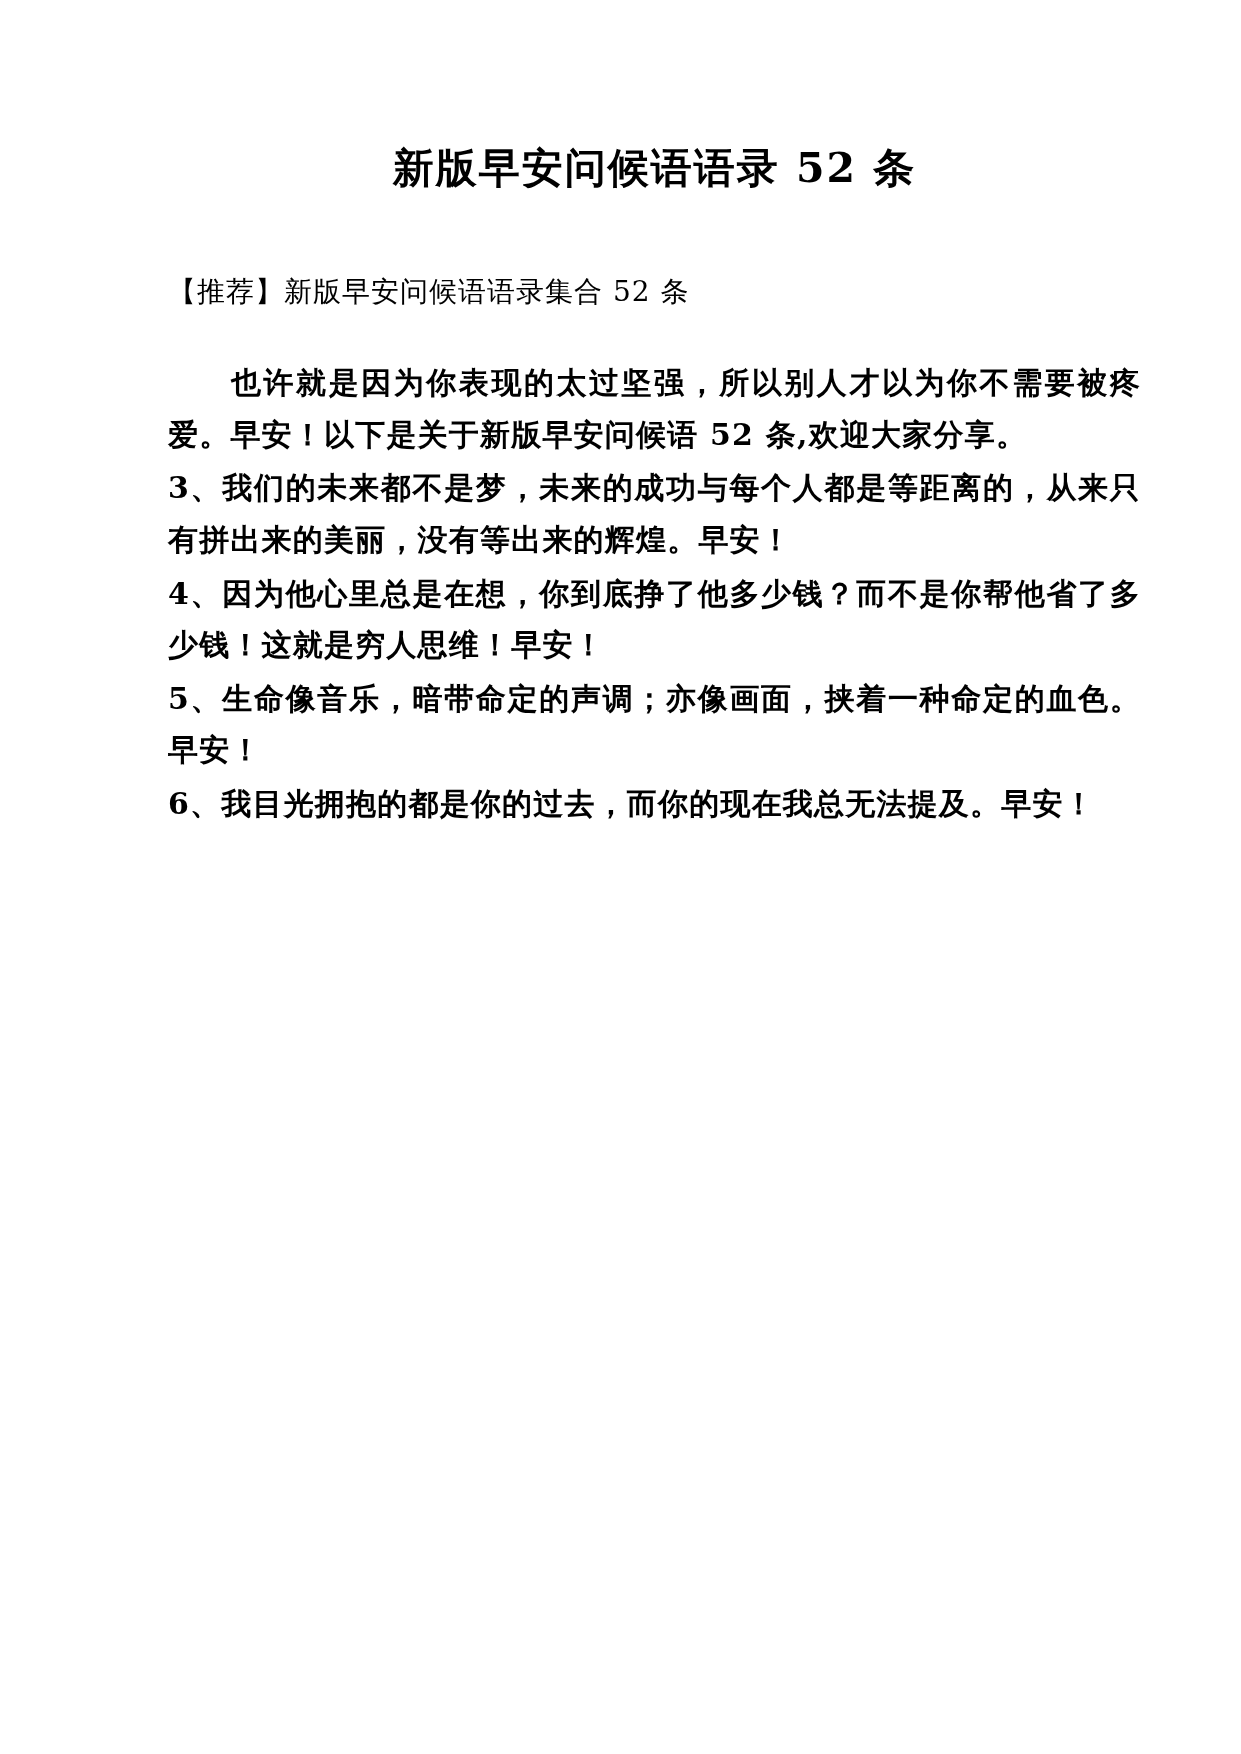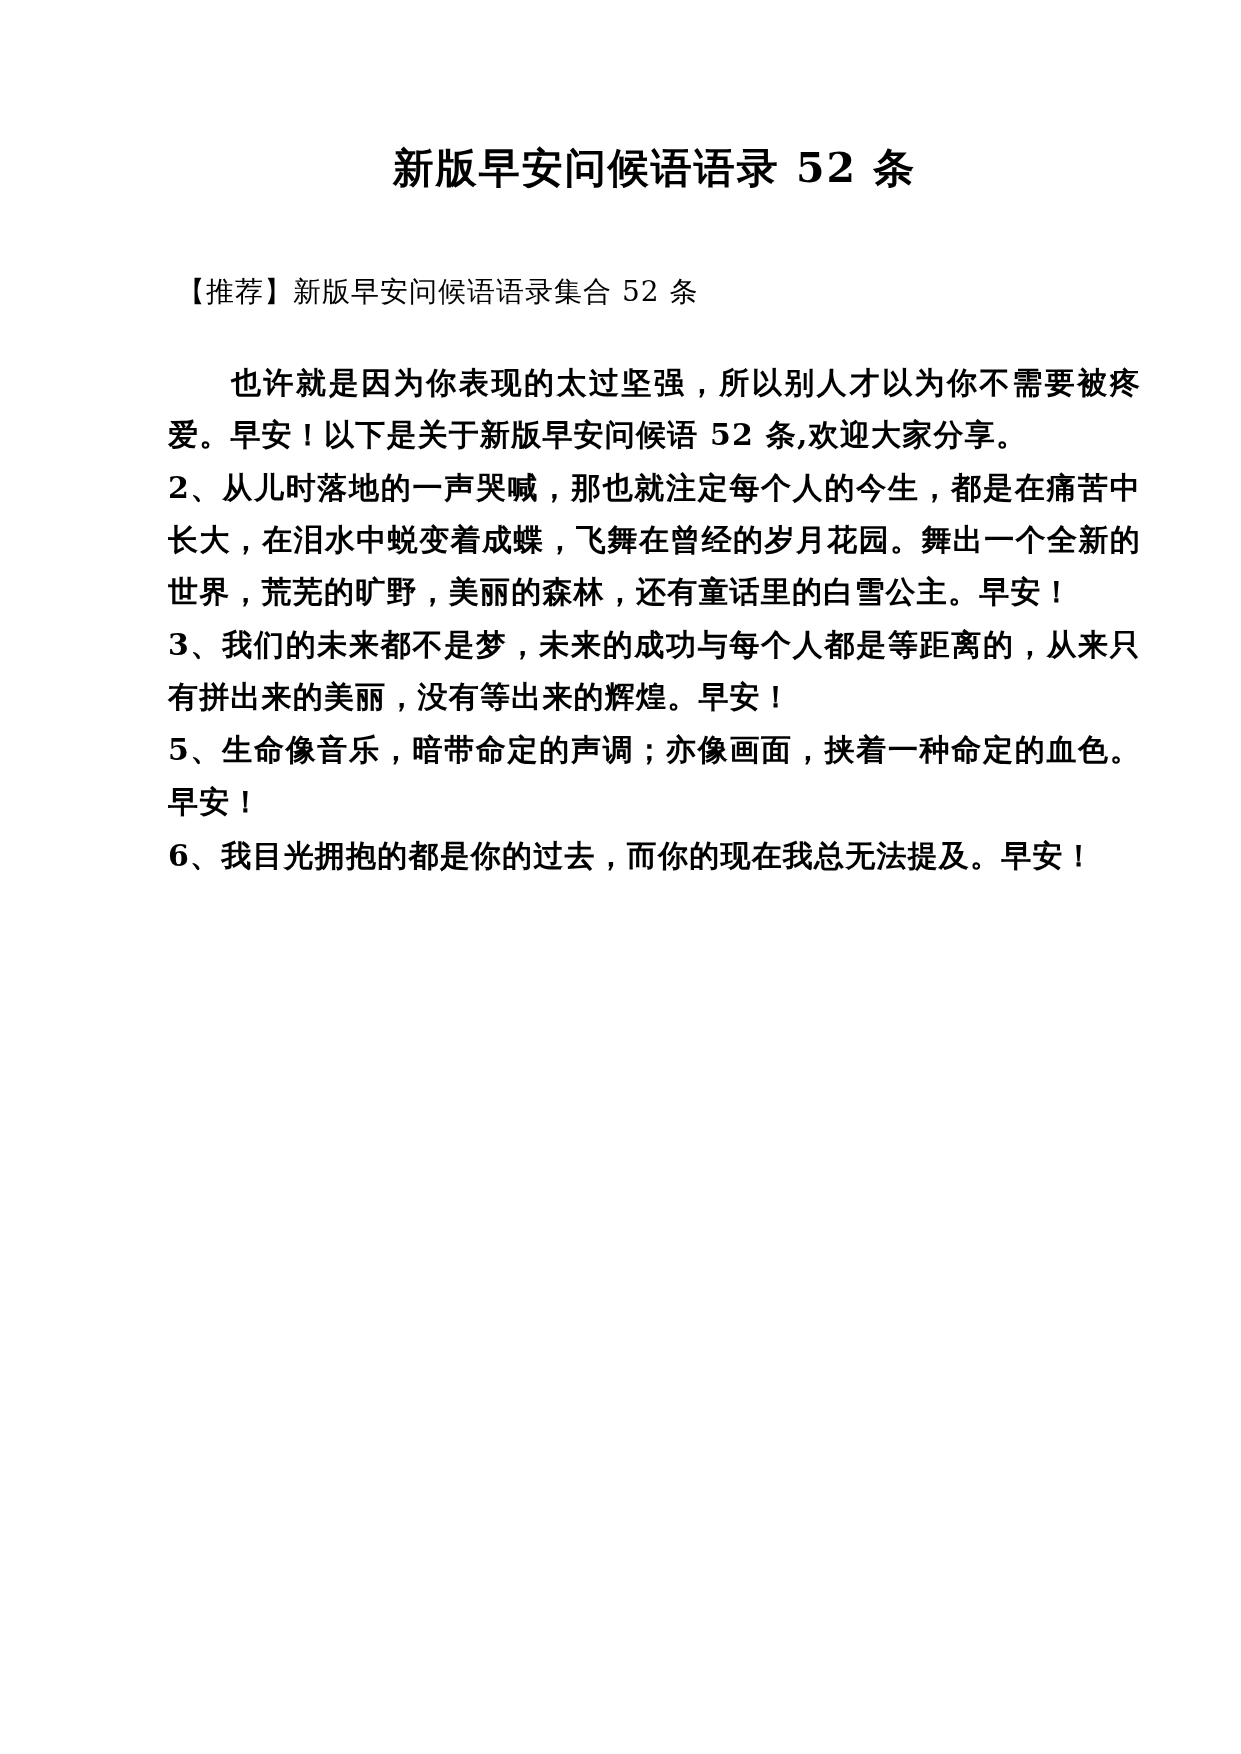--- a/index.html
+++ b/index.html
@@ -28,21 +28,20 @@
     font-size: 41px;
     letter-spacing: 2px;
     margin: 22px 0 0 0;
     line-height: 1.3;
   }
   .subtitle {
     margin-top: 76px;
     font-size: 28px;
     line-height: 1.5;
     letter-spacing: 1px;
-    margin-left: 9px;
   }
   .body-block {
     margin-top: 44px;
     font-weight: bold;
   }
   p.para {
     margin: 0 0 2px 0;
     font-size: 30px;
     line-height: 1.72;
     letter-spacing: 1.2px;
@@ -57,19 +56,19 @@
 <body>
 
 <div class="page">
 
   <h1 class="doc-title">新版早安问候语语录 52 条</h1>
 
   <div class="subtitle">【推荐】新版早安问候语语录集合 52 条</div>
 
   <div class="body-block">
     <p class="para indent">也许就是因为你表现的太过坚强，所以别人才以为你不需要被疼爱。早安！以下是关于新版早安问候语 52 条,欢迎大家分享。</p>
-    <p class="para">2、从儿时落地的一声哭喊，那也就注定每个人的今生，都是在痛苦中长大，在泪水中蜕变着成蝶，飞舞在曾经的岁月花园。舞出一个全新的世界，荒芜的旷野，美丽的森林，还有童话里的白雪公主。早安！</p>
     <p class="para">3、我们的未来都不是梦，未来的成功与每个人都是等距离的，从来只有拼出来的美丽，没有等出来的辉煌。早安！</p>
+    <p class="para">4、因为他心里总是在想，你到底挣了他多少钱？而不是你帮他省了多少钱！这就是穷人思维！早安！</p>
     <p class="para">5、生命像音乐，暗带命定的声调；亦像画面，挟着一种命定的血色。早安！</p>
     <p class="para">6、我目光拥抱的都是你的过去，而你的现在我总无法提及。早安！</p>
   </div>
 
 </div>
 
 </body></html>

